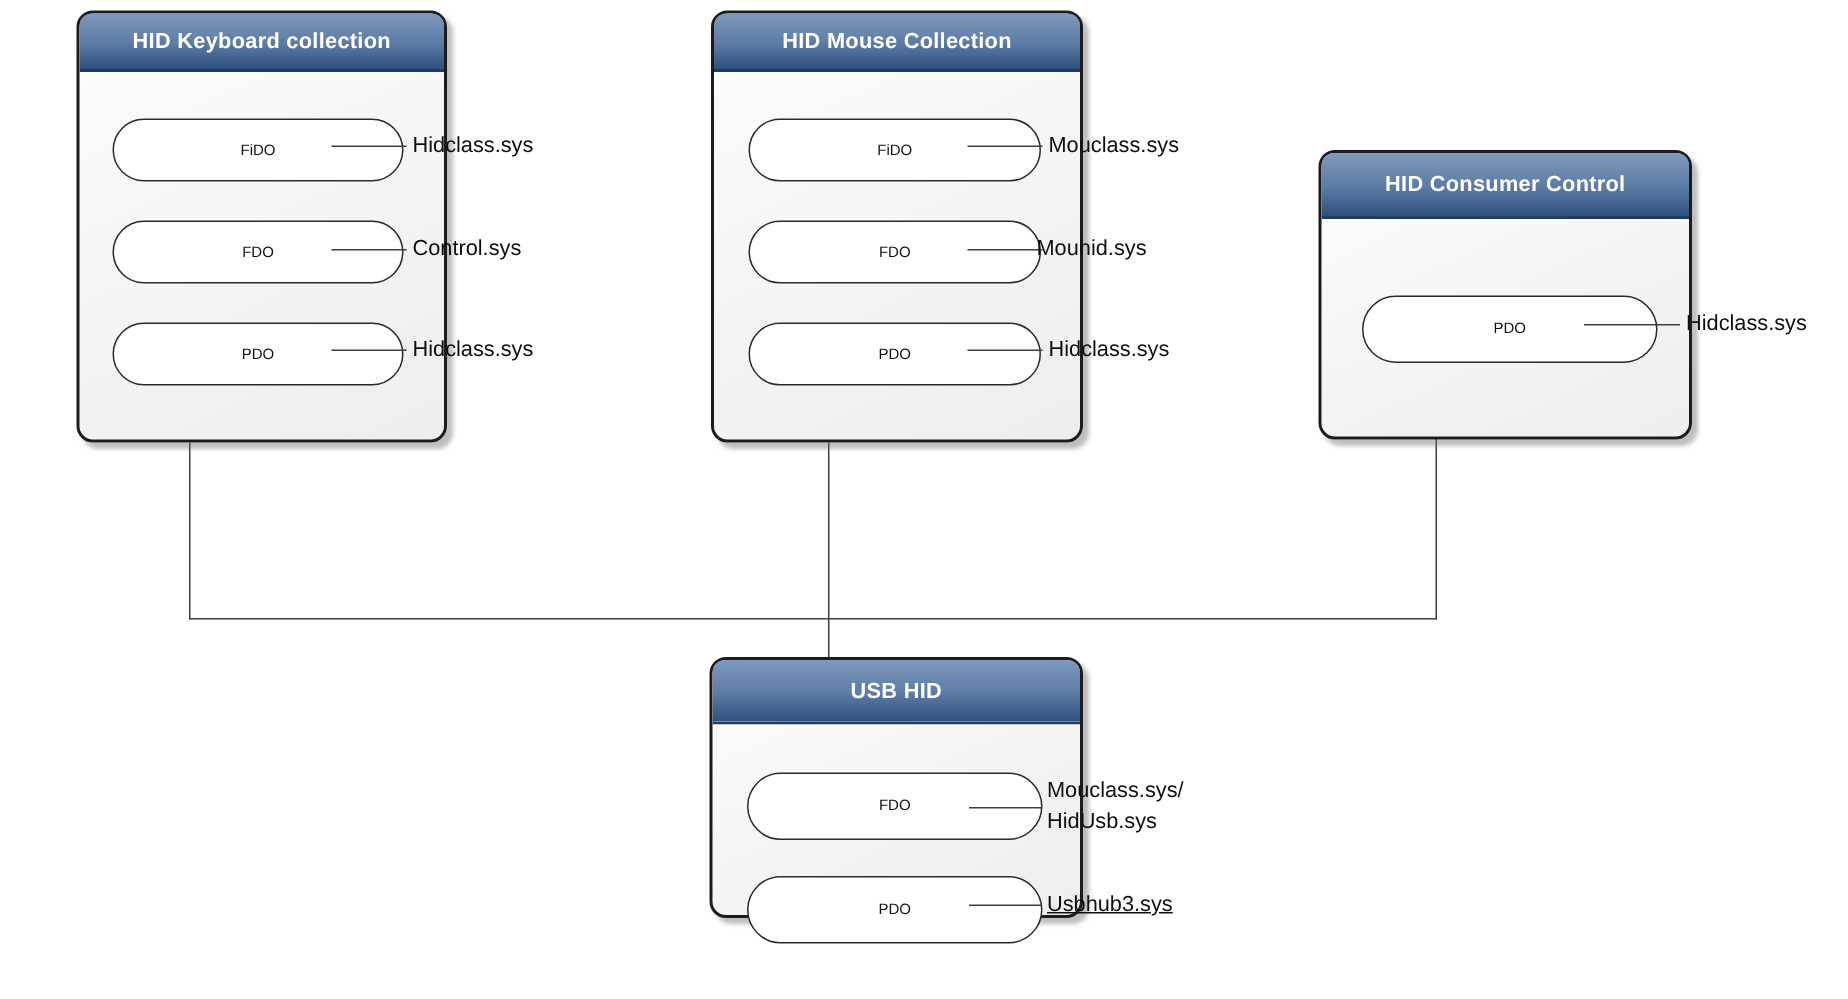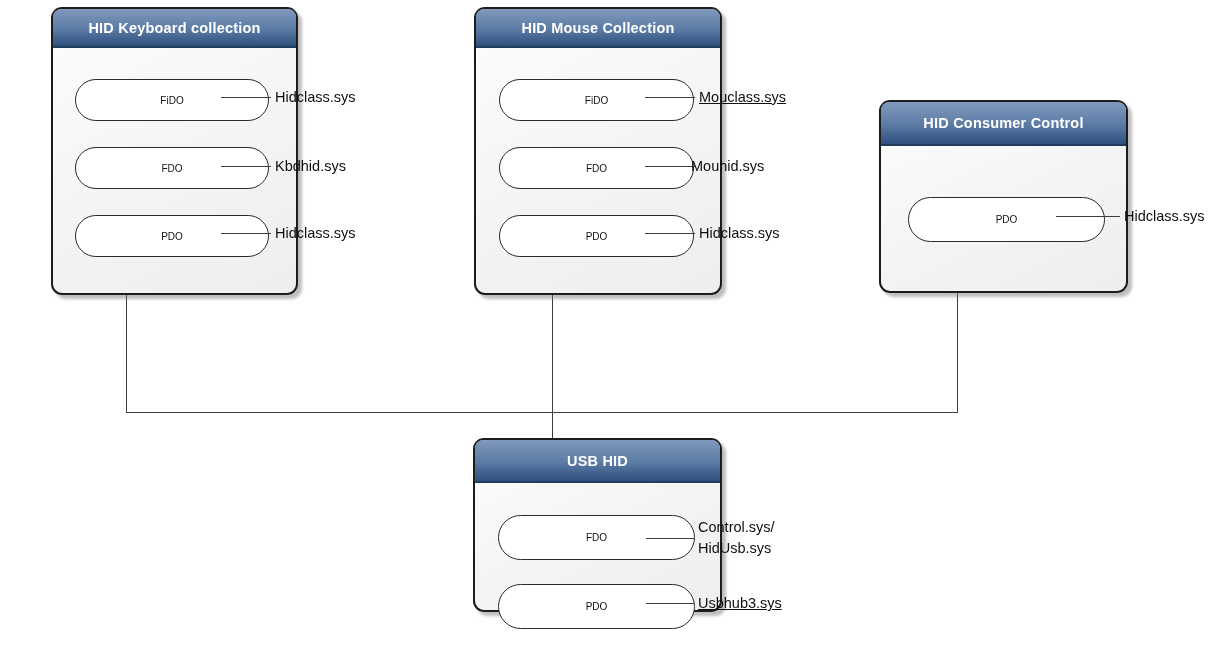--- a/index.html
+++ b/index.html
@@ -68,41 +68,41 @@
       <span>FDO</span>
     </div>
     <div class="pill" style="left:22px; top:206px; width:194px; height:42px;">
       <span>PDO</span>
     </div>
   </div>
 
   <div class="hline" style="left:221px; top:97px; width:50px;"></div>
   <div class="annot" style="left:275px; top:87px;">Hidclass.sys</div>
   <div class="hline" style="left:221px; top:166px; width:50px;"></div>
-  <div class="annot" style="left:275px; top:156px;">Kbdhid.sys</div>
+  <div class="annot" style="left:275px; top:156px;">Control.sys</div>
   <div class="hline" style="left:221px; top:233px; width:50px;"></div>
   <div class="annot" style="left:275px; top:223px;">Hidclass.sys</div>
 
   <div class="dbox" style="left:428px; top:7px; width:248px; height:288px;">
     <div class="dbox-header" style="height:39px;">
       <span class="dbox-title">HID Mouse Collection</span>
     </div>
     <div class="pill" style="left:23px; top:70px; width:195px; height:42px;">
       <span>FiDO</span>
     </div>
     <div class="pill" style="left:23px; top:138px; width:195px; height:42px;">
       <span>FDO</span>
     </div>
     <div class="pill" style="left:23px; top:206px; width:195px; height:42px;">
       <span>PDO</span>
     </div>
   </div>
 
   <div class="hline" style="left:645px; top:97px; width:50px;"></div>
-  <div class="annot" style="left:699px; top:87px;text-decoration:underline;">Mouclass.sys</div>
+  <div class="annot" style="left:699px; top:87px;">Mouclass.sys</div>
   <div class="hline" style="left:645px; top:166px; width:50px;"></div>
   <div class="annot" style="left:691px; top:156px;">Mouhid.sys</div>
   <div class="hline" style="left:645px; top:233px; width:50px;"></div>
   <div class="annot" style="left:699px; top:223px;">Hidclass.sys</div>
 
   <div class="dbox" style="left:833px; top:100px; width:249px; height:193px;padding-left:40px;">
     <div class="dbox-header" style="height:44px;">
       <span class="dbox-title">HID Consumer Control</span>
     </div>
     <div class="pill" style="left:27px; top:95px; width:197px; height:45px;">
@@ -119,18 +119,18 @@
     </div>
     <div class="pill" style="left:23px; top:75px; width:197px; height:45px;">
       <span>FDO</span>
     </div>
     <div class="pill" style="left:23px; top:144px; width:197px; height:45px;">
       <span>PDO</span>
     </div>
   </div>
 
   <div class="hline" style="left:646px; top:538px; width:48px;"></div>
-  <div class="annot" style="left:698px; top:517px;">Control.sys/
+  <div class="annot" style="left:698px; top:517px;">Mouclass.sys/
 HidUsb.sys</div>
   <div class="hline" style="left:646px; top:603px; width:48px;"></div>
   <div class="annot" style="left:698px; top:593px;text-decoration:underline;">Usbhub3.sys</div>
 
 </div>
 
 </body></html>

